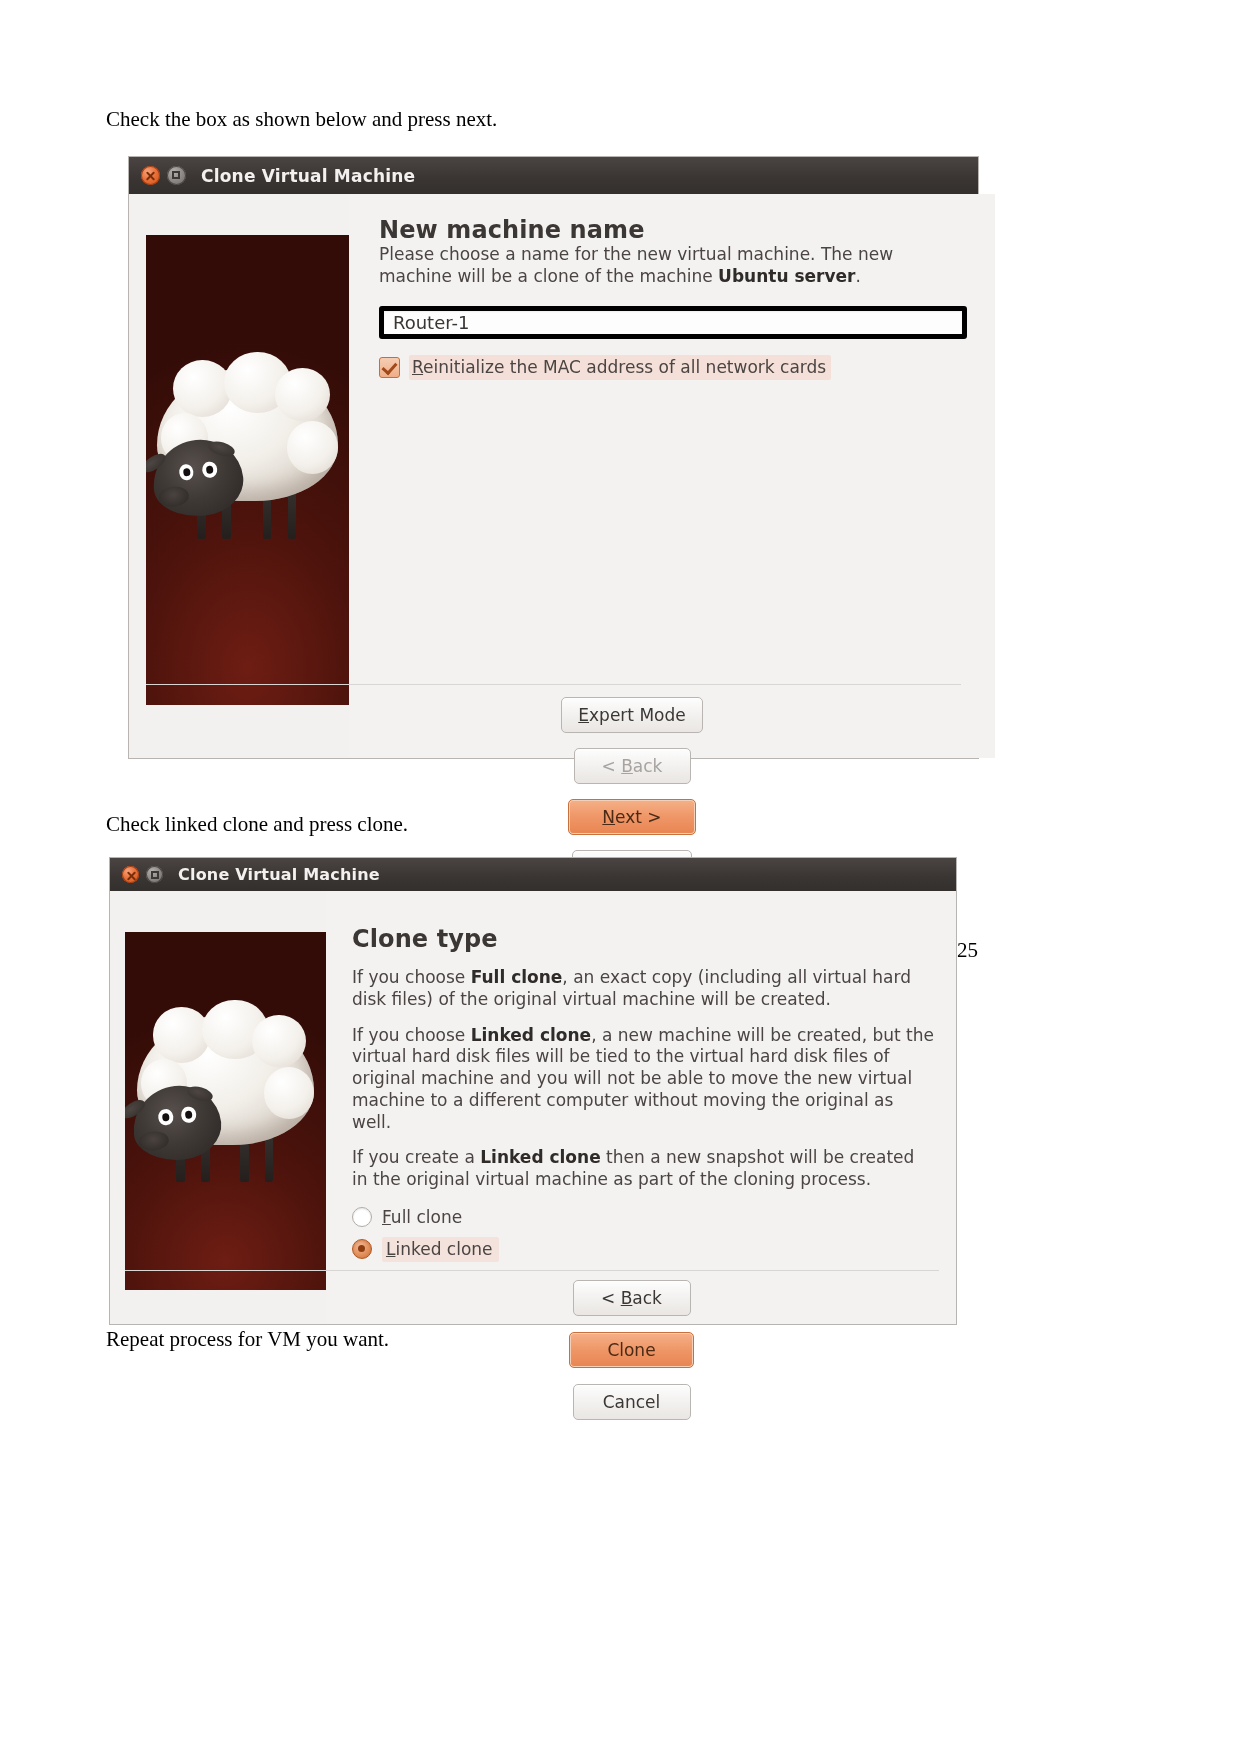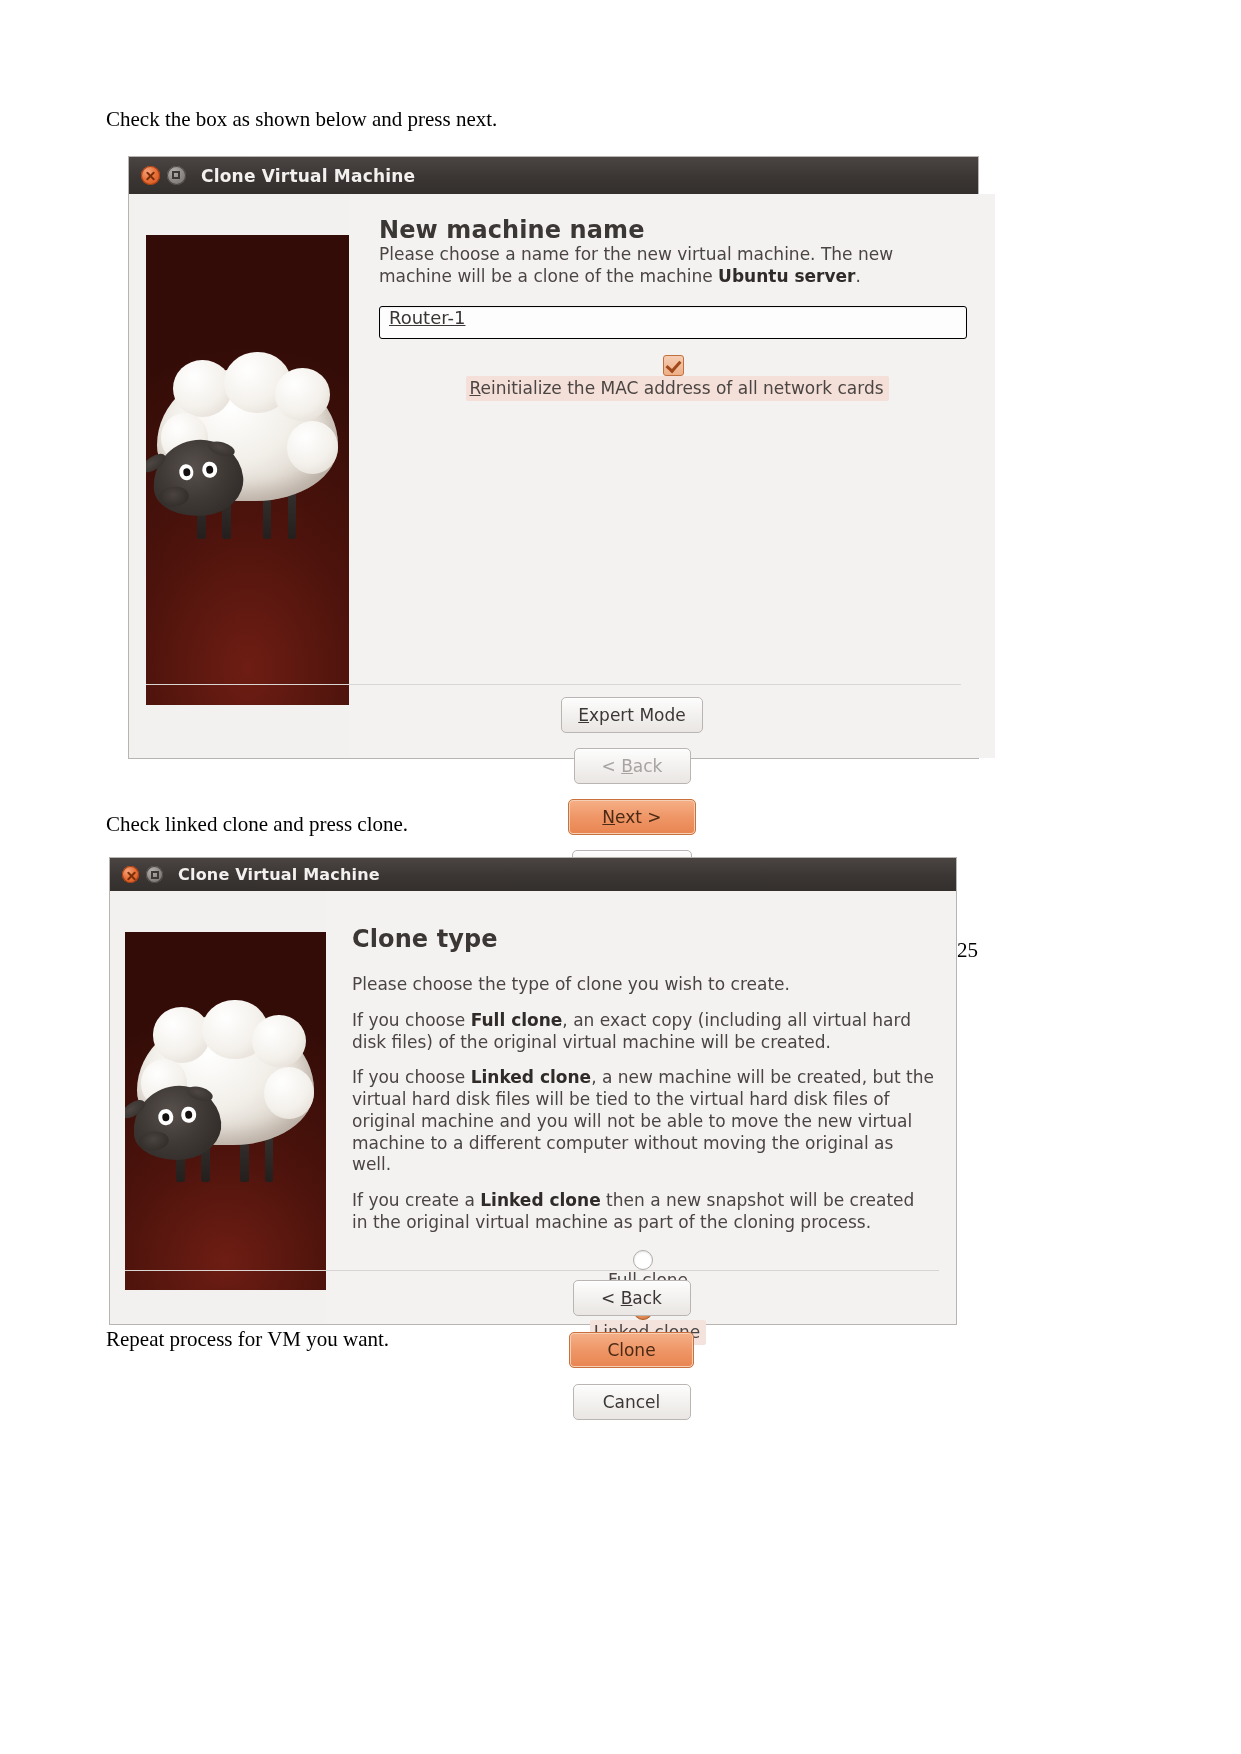--- a/index.html
+++ b/index.html
@@ -121,31 +121,30 @@
     letter-spacing:.1px;
   }
   .dlg-para{
     font-size:17px;color:#4a4543;line-height:1.28;
   }
   .dlg-para b{color:#2e2b29;}
 
   .text-input{
     box-sizing:border-box;
     background:#fdfdfd;
-    border:1px solid #000000;
+    border:5px solid #000000;
     border-radius:3px;
     font-size:18px;color:#3a3634;
-    display:flex;
+    display:flex;align-items:center;
     padding-left:9px;
     box-shadow:inset 0 1px 2px rgba(0,0,0,.06);
     font-family:"DejaVu Sans","Liberation Sans",sans-serif;
-    text-decoration:underline;
-  }
-
-  .check-row,.radio-row{display:flex;align-items:center;flex-direction:column;}
+  }
+
+  .check-row,.radio-row{display:flex;align-items:center;}
   .chk{
     width:19px;height:19px;flex:none;border-radius:3px;
     background:linear-gradient(180deg,#f6cdb4 0%,#eeae86 100%);
     border:1px solid #c0703c;position:relative;
   }
   .chk::after{
     content:"";position:absolute;left:5px;top:2px;width:6px;height:11px;
     border:solid #a1491b;border-width:0 3px 3px 0;transform:rotate(42deg);
   }
   .chk-label{
@@ -302,23 +301,20 @@
             <div class="eye" style="left:30%;top:30%;"></div>
             <div class="eye" style="left:56%;top:30%;"></div>
             <div class="snout"></div>
           </div>
         </div>
       </div>
 
       <div class="content" style="padding:34px 22px 0 26px;">
         <div class="dlg-heading">Clone type</div>
 
-        <div class="dlg-para" style="margin-top:21px;max-width:586px;" title="Please choose the type of clone you wish to create.">
-          <span>Please choose the type of clone you wish to create.</span>
-        </div>
 
         <div class="dlg-para" style="margin-top:14px;max-width:586px;">
           <span>If you choose </span><b>Full clone</b><span>, an exact copy (including all virtual hard disk files) of the original virtual machine will be created.</span>
         </div>
 
         <div class="dlg-para" style="margin-top:14px;max-width:586px;">
           <span>If you choose </span><b>Linked clone</b><span>, a new machine will be created, but the virtual hard disk files will be tied to the virtual hard disk files of original machine and you will not be able to move the new virtual machine to a different computer without moving the original as well.</span>
         </div>
 
         <div class="dlg-para" style="margin-top:14px;max-width:586px;">

